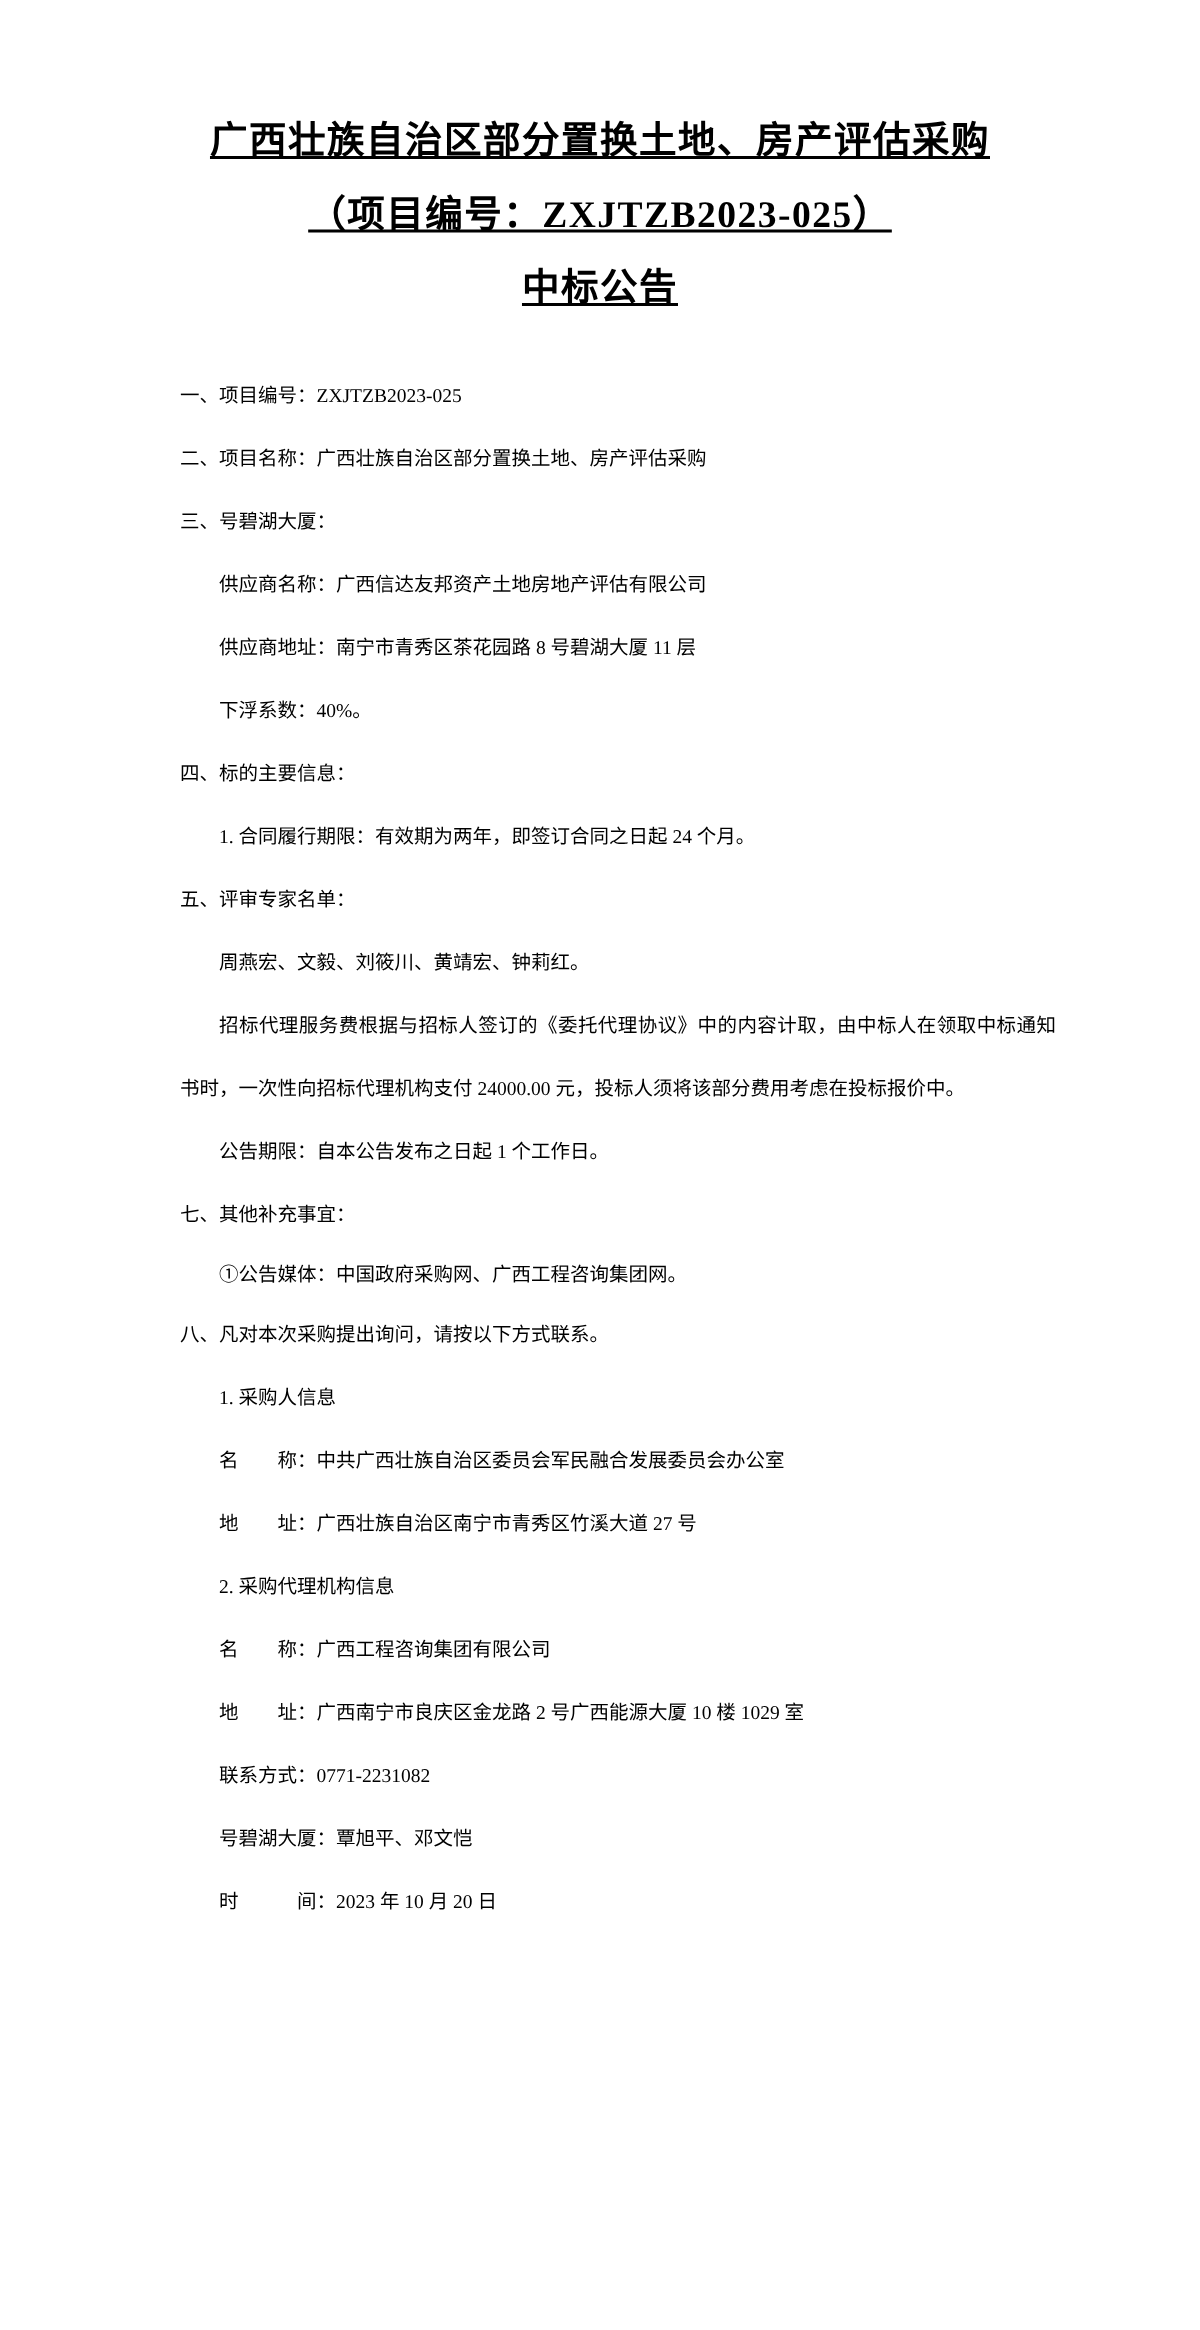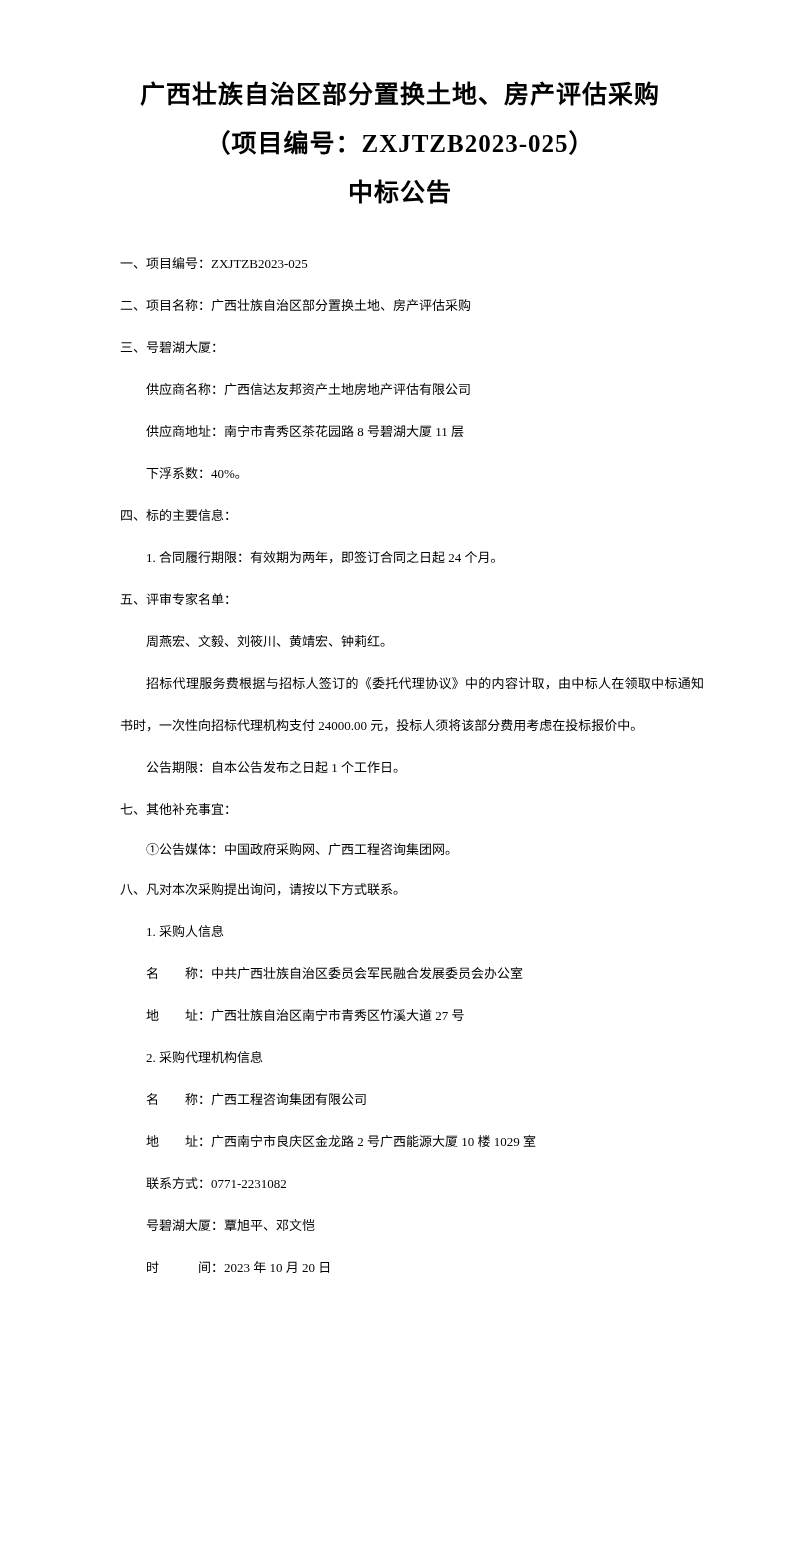--- a/index.html
+++ b/index.html
@@ -20,20 +20,21 @@
   }
   .doc-title {
     padding-top: 70px;
     text-align: center;
     font-weight: bold;
     font-size: 25px;
     letter-spacing: 1px;
   }
   .doc-title .t-line {
     line-height: 49px;
+    text-decoration: underline;
   }
   .doc-body {
     margin: 26px 96px 0 120px;
     font-size: 13px;
   }
   .line {
     margin: 0;
     line-height: 42px;
     text-align: justify;
   }

